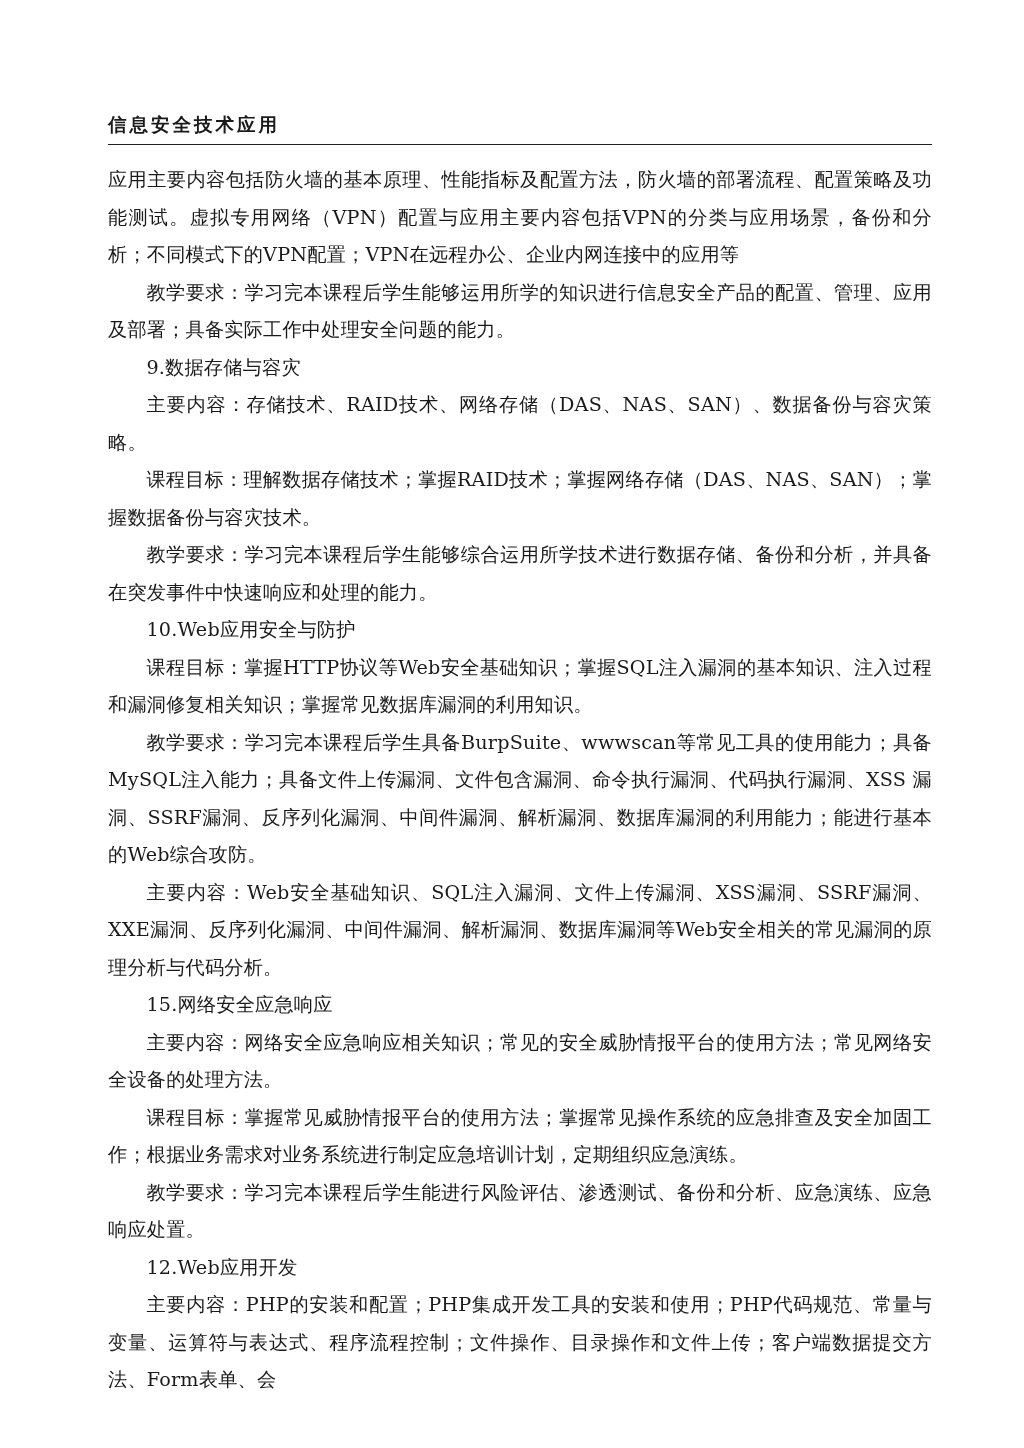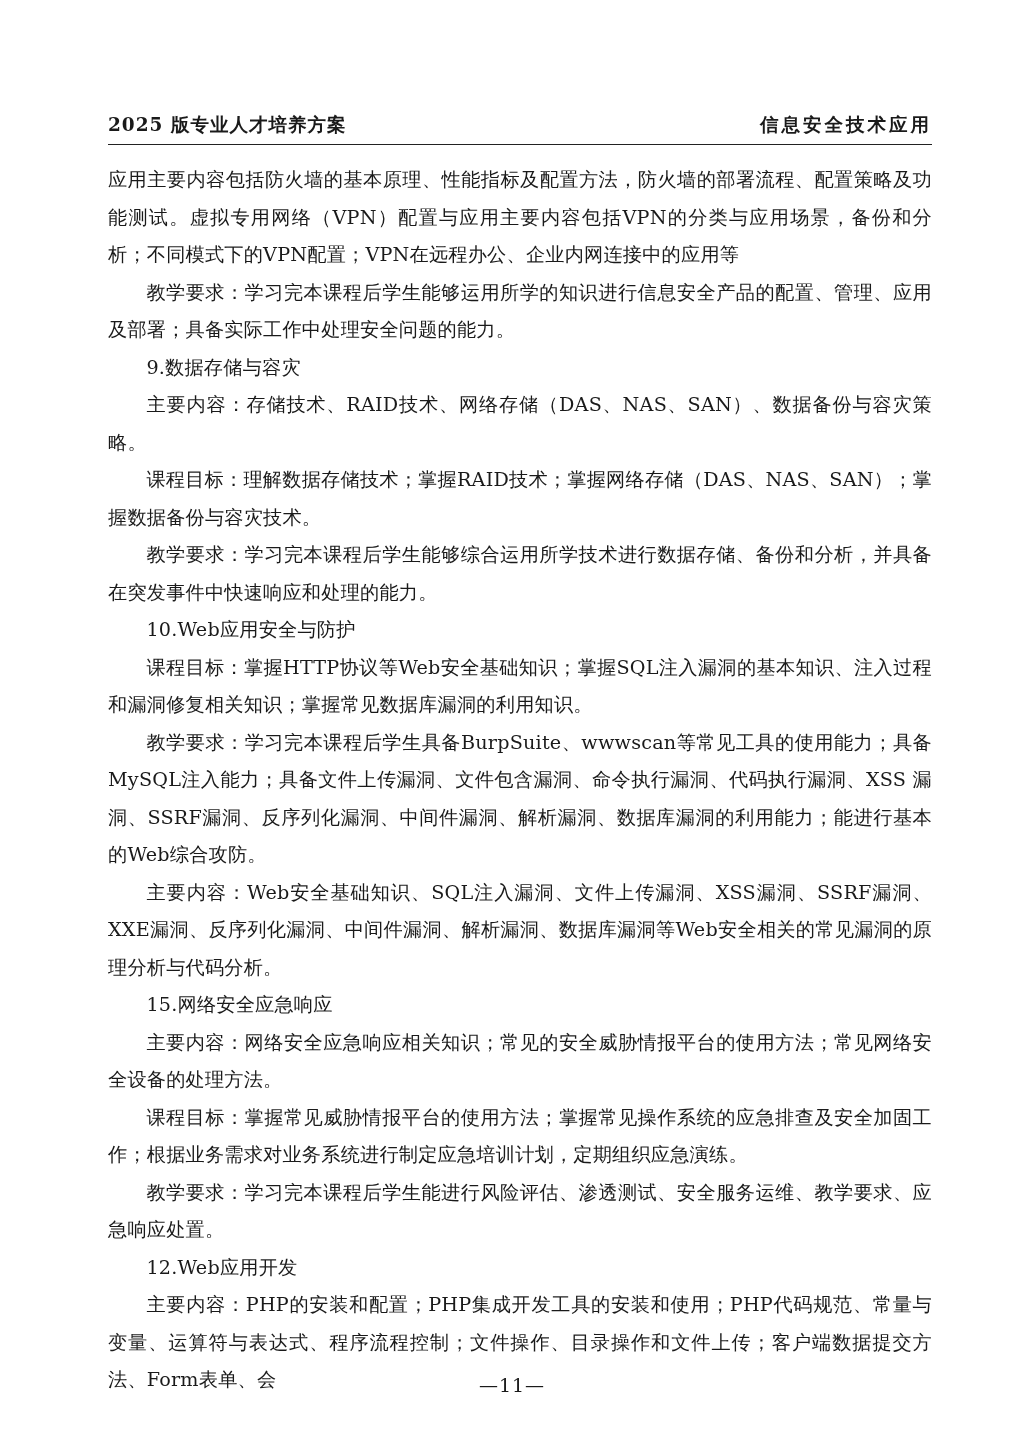--- a/index.html
+++ b/index.html
@@ -63,40 +63,36 @@
     font-size: 19px;
     letter-spacing: 1px;
   }
 </style>
 </head>
 <body>
 
 <div class="page">
 
   <div class="header">
-    <div class="left">2025 版专业人才培养方案</div>
     <div class="right">信息安全技术应用</div>
   </div>
 
   <div class="body-text" id="body-container">
       <p class="">应用主要内容包括防火墙的基本原理、性能指标及配置方法，防火墙的部署流程、配置策略及功能测试。虚拟专用网络（VPN）配置与应用主要内容包括VPN的分类与应用场景，备份和分析；不同模式下的VPN配置；VPN在远程办公、企业内网连接中的应用等</p>
       <p class="indent">教学要求：学习完本课程后学生能够运用所学的知识进行信息安全产品的配置、管理、应用及部署；具备实际工作中处理安全问题的能力。</p>
       <p class="indent">9.数据存储与容灾</p>
       <p class="indent">主要内容：存储技术、RAID技术、网络存储（DAS、NAS、SAN）、数据备份与容灾策略。</p>
       <p class="indent">课程目标：理解数据存储技术；掌握RAID技术；掌握网络存储（DAS、NAS、SAN）；掌握数据备份与容灾技术。</p>
       <p class="indent">教学要求：学习完本课程后学生能够综合运用所学技术进行数据存储、备份和分析，并具备在突发事件中快速响应和处理的能力。</p>
       <p class="indent">10.Web应用安全与防护</p>
       <p class="indent">课程目标：掌握HTTP协议等Web安全基础知识；掌握SQL注入漏洞的基本知识、注入过程和漏洞修复相关知识；掌握常见数据库漏洞的利用知识。</p>
       <p class="indent">教学要求：学习完本课程后学生具备BurpSuite、wwwscan等常见工具的使用能力；具备MySQL注入能力；具备文件上传漏洞、文件包含漏洞、命令执行漏洞、代码执行漏洞、XSS 漏洞、SSRF漏洞、反序列化漏洞、中间件漏洞、解析漏洞、数据库漏洞的利用能力；能进行基本的Web综合攻防。</p>
       <p class="indent">主要内容：Web安全基础知识、SQL注入漏洞、文件上传漏洞、XSS漏洞、SSRF漏洞、XXE漏洞、反序列化漏洞、中间件漏洞、解析漏洞、数据库漏洞等Web安全相关的常见漏洞的原理分析与代码分析。</p>
       <p class="indent">15.网络安全应急响应</p>
       <p class="indent">主要内容：网络安全应急响应相关知识；常见的安全威胁情报平台的使用方法；常见网络安全设备的处理方法。</p>
       <p class="indent">课程目标：掌握常见威胁情报平台的使用方法；掌握常见操作系统的应急排查及安全加固工作；根据业务需求对业务系统进行制定应急培训计划，定期组织应急演练。</p>
-      <p class="indent">教学要求：学习完本课程后学生能进行风险评估、渗透测试、安全服务运维、教学要求、应急响应处置。</p>
+      <p class="indent">教学要求：学习完本课程后学生能进行风险评估、渗透测试、备份和分析、应急演练、应急响应处置。</p>
       <p class="indent">12.Web应用开发</p>
       <p class="indent">主要内容：PHP的安装和配置；PHP集成开发工具的安装和使用；PHP代码规范、常量与变量、运算符与表达式、程序流程控制；文件操作、目录操作和文件上传；客户端数据提交方法、Form表单、会</p>
     </div>
 
-  <div class="footer">
-    <span>—11—</span>
-  </div>
 
 </div>
 
 </body></html>

